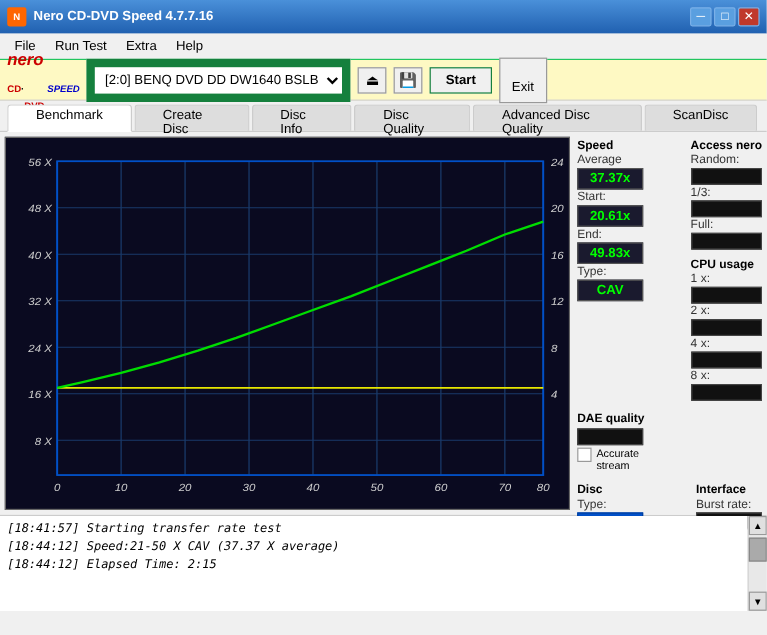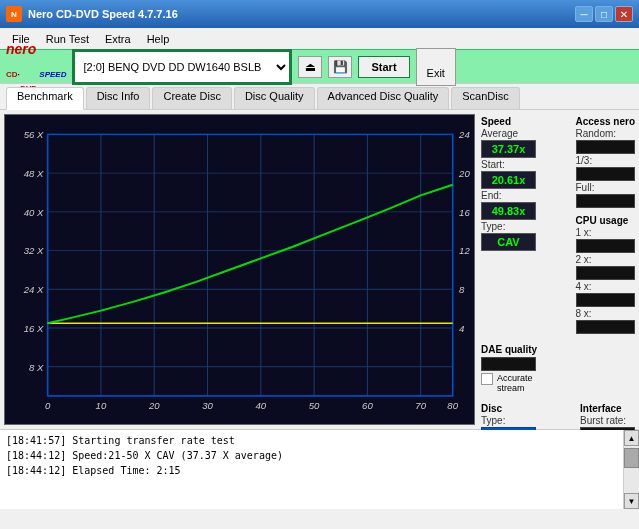--- a/index.html
+++ b/index.html
@@ -28,53 +28,53 @@
       display: flex;
       gap: 0;
       padding: 2px 4px;
       height: 22px;
       align-items: center;
     }
     .menu-item { padding: 2px 8px; cursor: pointer; font-size: 11px; color: #000; }
 
     
     .toolbar {
-      background: #86efac;
+      background: #fef9c3;
       border-bottom: 1px solid #ccc;
       display: flex;
       align-items: center;
       padding: 3px 6px;
       gap: 6px;
       height: 34px;
     }
     .logo-area { display: flex; align-items: center; }
     .drive-select {
       flex: 1;
       height: 36px;
-      border: 3px solid #15803d;
+      border: 7px solid #15803d;
       background: white;
       font-size: 11px;
       padding: 0 4px;
       max-width: 220px;
     }
     .toolbar-icon-btn { width: 24px; height: 22px; background: #f0f0f0; border: 1px solid #999; display: flex; align-items: center; justify-content: center; cursor: pointer; font-size: 12px; }
     .start-btn { height: 22px; background: #f0f0f0; border: 1px solid #15803d; padding: 0 12px; font-size: 11px; cursor: pointer; font-weight: bold; }
     .exit-btn { height: 22px; background: #f0f0f0; border: 1px solid #999; padding: 18px 10px; font-size: 11px; cursor: pointer; }
 
     
     .tab-bar {
       background: #f0f0f0;
       display: flex;
       gap: 0;
       padding: 3px 6px 0;
       border-bottom: 1px solid #ccc;
       height: 26px;
     }
     .tab {
-      padding: 2px 10px;
+      padding: 2px 23px;
       border: 1px solid #ccc;
       border-bottom: none;
       background: #ddd;
       cursor: pointer;
       font-size: 11px;
       margin-right: 2px;
       border-radius: 3px 3px 0 0;
     }
     .tab.active { background: white; border-bottom: 1px solid white; margin-bottom: -1px; }
 
@@ -148,21 +148,21 @@
     }
     .log-text {
       flex: 1;
       font-size: 10px;
       padding: 3px 6px;
       overflow-y: hidden;
       background: white;
       font-family: monospace;
       color: #000;
     }
-    .log-line { line-height: 1.5; }
+    .log-line { line-height: 1.5; font-style: italic; }
     .log-scrollbar {
       width: 16px;
       background: #f0f0f0;
       border-left: 1px solid #ccc;
       display: flex;
       flex-direction: column;
     }
     .scroll-btn { width: 100%; height: 16px; background: #e0e0e0; border: 1px solid #999; display: flex; align-items: center; justify-content: center; font-size: 8px; cursor: pointer; }
     .scroll-track { flex: 1; background: #e8e8e8; }
     .scroll-thumb { width: 100%; height: 20px; background: #aaa; border: 1px solid #888; margin-top: 2px; }
@@ -223,22 +223,22 @@
     <option>[2:0] BENQ DVD DD DW1640 BSLB</option>
   </select>
   <div class="toolbar-icon-btn">⏏</div>
   <div class="toolbar-icon-btn">💾</div>
   <button class="start-btn">Start</button>
   <button class="exit-btn">Exit</button>
 </div>
 
 <div class="tab-bar">
   <div class="tab active">Benchmark</div>
+  <div class="tab">Create Disc</div>
   <div class="tab">Disc Info</div>
-  <div class="tab">Create Disc</div>
   <div class="tab">Disc Quality</div>
   <div class="tab">Advanced Disc Quality</div>
   <div class="tab">ScanDisc</div>
 </div>
 
 <div style="display:flex; height: 319px; background:#f0f0f0;">
 
   <div class="chart-container">
     <svg class="chart-svg" viewBox="0 0 440 319" preserveAspectRatio="none">
 

